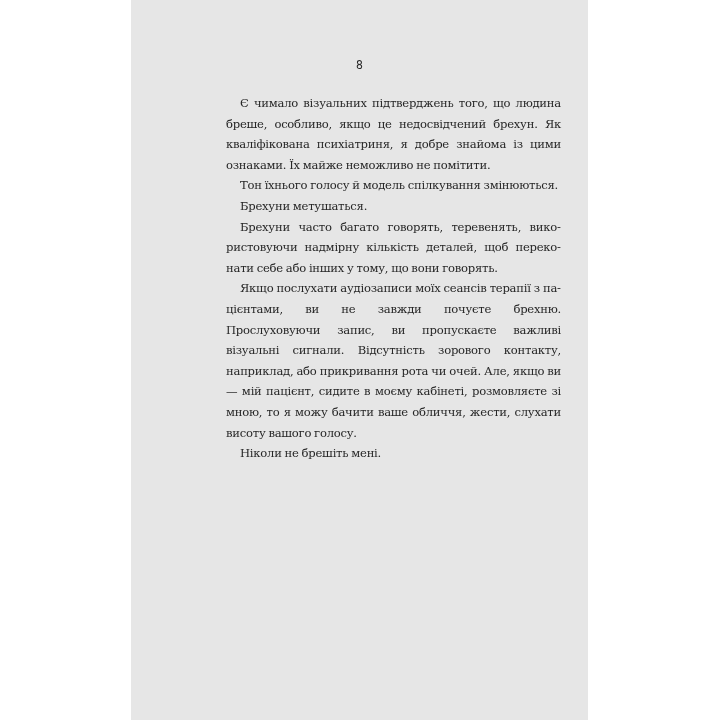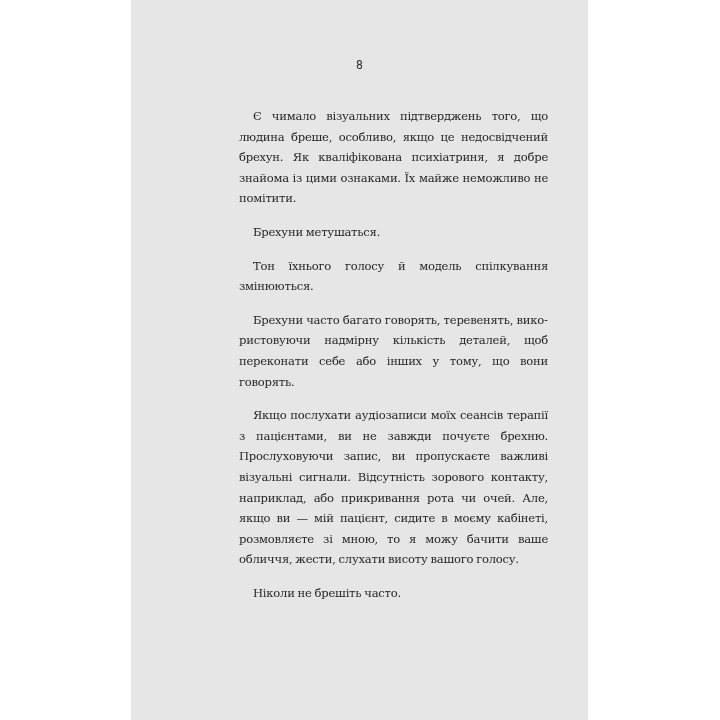--- a/index.html
+++ b/index.html
@@ -34,33 +34,33 @@
       top: 93px;
       width: 335px;
       font-family: "DejaVu Serif", serif;
       font-size: 11.6px;
       line-height: 20.6px;
       color: #262626;
       letter-spacing: -0.25px;
       word-spacing: -0.5px;
     }
     .text-block p {
-      margin: 13px;
+      margin: 0;
       text-indent: 14px;
       text-align: justify;
       text-align-last: left;
       hyphens: manual;
     }
   </style>
 </head>
 <body>
 
 <div class="page">
   <div class="page-number">8</div>
   <div class="text-block">
     <p>Є чимало візуальних підтверджень того, що людина бреше, особливо, якщо це недосвідчений брехун. Як кваліфікована психіатриня, я добре знайома із цими ознаками. Їх майже неможливо не помітити.</p>
+    <p>Тон їхнього голосу й модель спілкування змінюються.</p>
     <p>Брехуни метушаться.</p>
-    <p>Тон їхнього голосу й модель спілкування змінюються.</p>
     <p>Брехуни часто багато говорять, теревенять, вико­ристовуючи надмірну кількість деталей, щоб переко­нати себе або інших у тому, що вони говорять.</p>
     <p>Якщо послухати аудіозаписи моїх сеансів терапії з па­цієнтами, ви не завжди почуєте брехню. Прослуховуючи запис, ви пропускаєте важливі візуальні сигнали. Від­сутність зорового контакту, наприклад, або прикривання рота чи очей. Але, якщо ви — мій пацієнт, сидите в мо­єму кабінеті, розмовляєте зі мною, то я можу бачити ваше обличчя, жести, слухати висоту вашого голосу.</p>
-    <p>Ніколи не брешіть часто.</p>
+    <p>Ніколи не брешіть мені.</p>
   </div>
 </div>
 
 </body></html>

